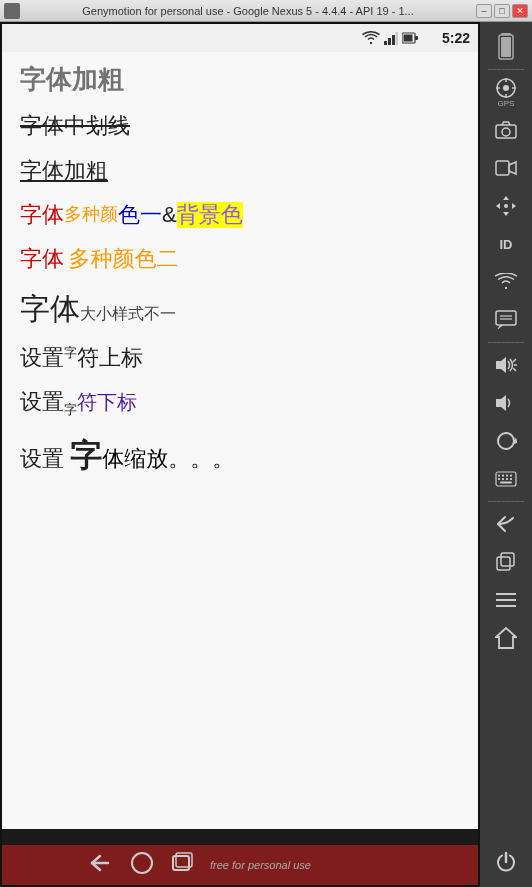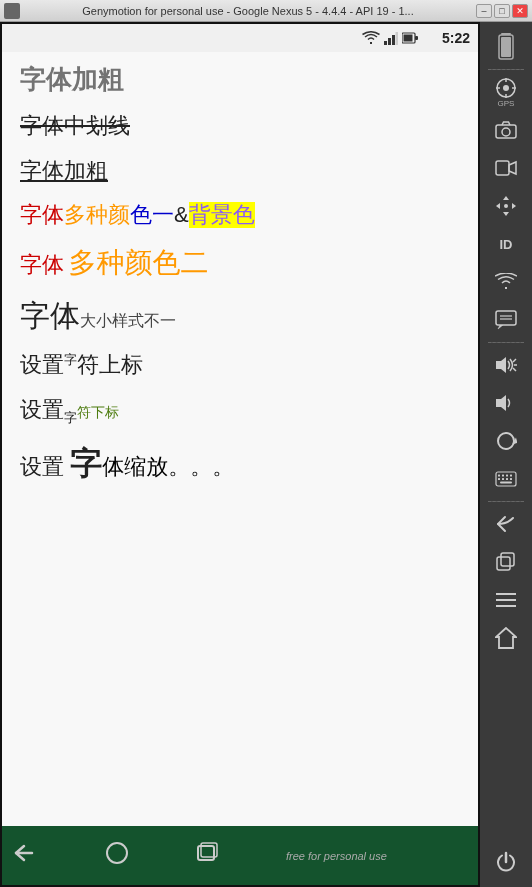--- a/index.html
+++ b/index.html
@@ -136,25 +136,25 @@
       color: #222;
     }
     .scale-line {
       font-size: 22px;
       color: #222;
     }
 
     
     .nav-bar {
       width: 100%;
-      height: 59px;
-      background: #14532d;
-      display: flex;
-      align-items: center;
-      justify-content: space-between;
+      height: 40px;
+      background: #7f1d1d;
+      display: flex;
+      align-items: center;
+      justify-content: center;
       position: absolute;
       bottom: 0; left: 0;
     }
     .nav-btn {
       color: #ccc;
       font-size: 20px;
       cursor: pointer;
       padding: 8px;
     }
 
@@ -263,42 +263,42 @@
     <div class="text-item">
       <span class="strikethrough-text">字体中划线</span>
     </div>
 
     <div class="text-item">
       <span class="underline-text">字体加粗</span>
     </div>
 
     <div class="text-item multicolor-line1">
       <span style="color:#cc0000;font-size:22px;">字体</span>
-      <span style="color:#ff9900;font-size:22px;">多种颜</span>
+      <span style="color:#ff9900;font-size:18px;">多种颜</span>
       <span style="color:#0000cc;font-size:22px;">色一</span>
       <span style="color:#222;font-size:22px;">&amp;</span>
       <span style="color:#8b5cf6;background:#ffff00;font-size:22px;">背景色</span>
     </div>
 
     <div class="text-item">
       <span style="color:#cc0000;font-size:22px;">字体</span>
-      <span style="color:#ff9900;font-size:28px;">多种颜色二</span>
+      <span style="color:#ff9900;font-size:22px;">多种颜色二</span>
     </div>
 
     <div class="text-item mixed-size-line">
       <span class="big-char">字体</span>
       <span class="small-char">大小样式不一</span>
     </div>
 
     <div class="text-item superscript-line">
       <span style="font-size:22px;color:#222;">设置</span><sup style="font-size:13px;color:#222;">字</sup><span style="font-size:22px;color:#222;">符上标</span>
     </div>
 
     <div class="text-item subscript-line">
-      <span style="font-size:22px;color:#222;">设置</span><sub style="font-size:13px;color:#222;">字</sub><span style="font-size:14px;color:#4d7c0f;">符下标</span>
+      <span style="font-size:22px;color:#222;">设置</span><sub style="font-size:13px;color:#222;">字</sub><span style="font-size:20px;color:#4c1d95;">符下标</span>
     </div>
 
     <div class="text-item scale-line">
       <span style="font-size:22px;color:#222;">设置 </span><span style="font-size:32px;color:#222;font-weight:bold;">字</span><span style="font-size:22px;color:#000000;">体缩放。。。</span>
     </div>
 
   </div>
 
   <div class="nav-bar">
     <div class="nav-btn">

